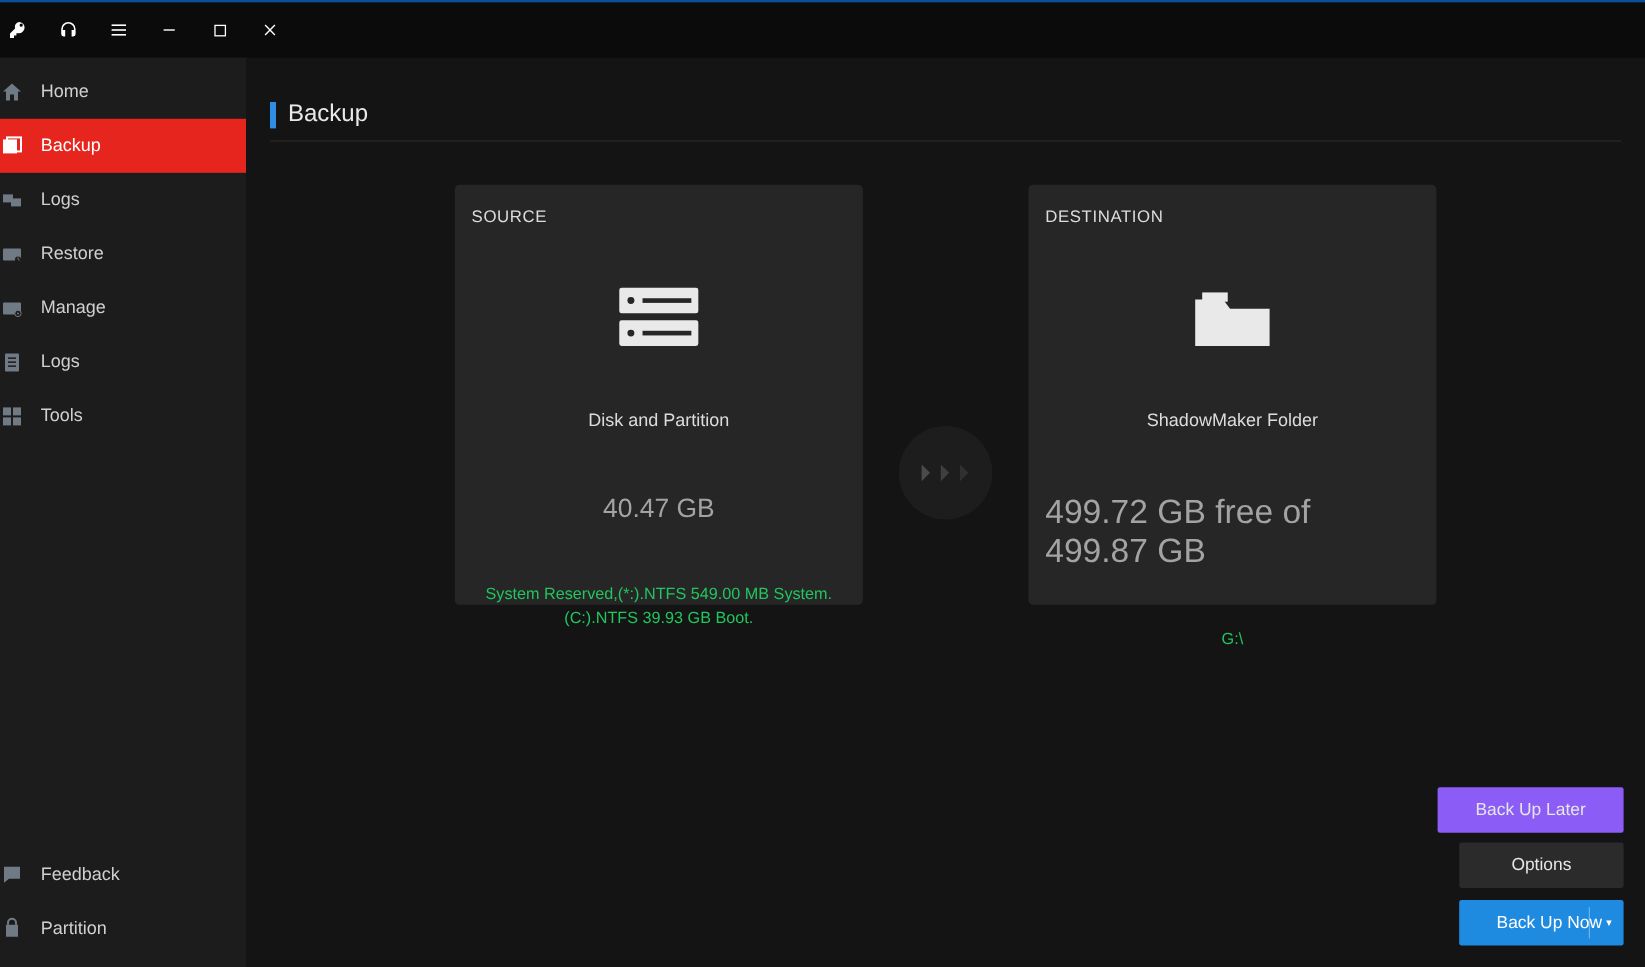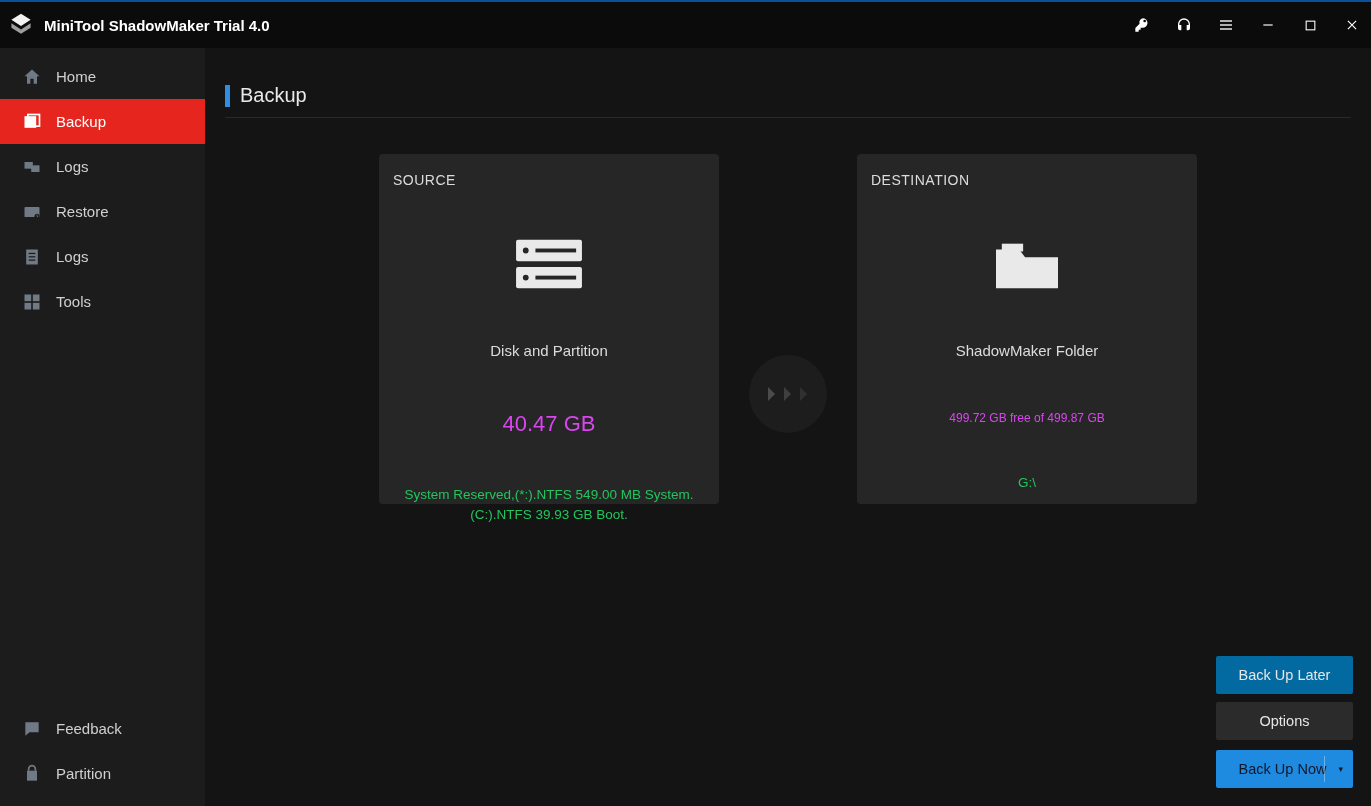--- a/index.html
+++ b/index.html
@@ -14,74 +14,63 @@
   .app-logo { width: 30px; height: 30px; display:flex; align-items:center; justify-content:center; }
   .app-title { font-size: 15px; font-weight: 600; color: #ffffff; }
   .titlebar-right { display: flex; align-items: center; gap: 24px; }
   .titlebar-right .tb-btn { width: 18px; height: 18px; display:flex; align-items:center; justify-content:center; color:#ffffff; cursor:pointer; }
 
   
   .body { display: flex; height: calc(100% - 48px); }
   .sidebar { width: 205px; background: #1c1c1c; display:flex; flex-direction:column; justify-content:space-between; }
   .nav { padding-top: 6px; }
   .nav-item {
-    display:flex; align-items:center; gap:14px; height:45px; padding-left:22px;
+    display:flex; align-items:center; gap:14px; height:45px; 
     color:#d0d0d0; font-size:15px; cursor:pointer;
   }
   .nav-item .icon { width:20px; height:20px; display:flex; align-items:center; justify-content:center; color:#6f7a85; }
   .nav-item.active { background:#e6261e; color:#ffffff; }
   .nav-item.active .icon { color:#ffffff; }
   .nav-bottom { padding-bottom: 10px; }
 
   .main { flex:1; background:#141414; position:relative; display:flex; flex-direction:column; }
   .page-header { padding: 36px 20px 12px 20px; }
   .page-title-wrap { display:flex; align-items:center; gap:10px; border-bottom:1px solid #2a2a2a; padding-bottom:10px; }
   .page-title-bar { width:5px; height:22px; background:#2f8de4; }
   .page-title { font-size:20px; color:#e9e9e9; font-weight:400; }
 
   .cards { display:flex; align-items:flex-start; justify-content:center; gap:30px; padding: 24px 20px 0 20px; }
   .card { width:340px; height:350px; background:#262626; border-radius:4px; padding:18px 14px 14px 14px; display:flex; flex-direction:column; align-items:center; cursor:pointer;gap:28px; }
   .card-heading { align-self:flex-start; font-size:14px; letter-spacing:0.5px; color:#dcdcdc; margin-bottom:18px; }
   .card-icon { width:80px; height:70px; display:flex; align-items:center; justify-content:center; color:#e9e9e9; margin-bottom:18px; }
   .card-label { font-size:15px; color:#dcdcdc; margin-bottom:24px; }
-  .card-big { font-size:22px; color:#d946ef; margin-bottom:20px; }
+  .card-big { font-size:22px; color:#a3a3a3; margin-bottom:20px; }
   .card-detail { font-size:13.5px; color:#22c55e; text-align:center; line-height:1.45; padding:0 6px; }
 
   .arrow-circle {
     width:78px; height:78px; border-radius:50%; background:#1d1d1d;
     display:flex; align-items:center; justify-content:center; gap:4px;
     align-self:center; margin-top:130px;
   }
   .arrow-circle svg { opacity:0.6; }
 
   
   .footer { position:absolute; right:18px; bottom:18px; display:flex; flex-direction:column; align-items:flex-end; gap:8px; }
   .btn { height:38px; padding:0 18px; display:flex; align-items:center; justify-content:center; font-size:14.5px; border-radius:2px; cursor:pointer; white-space:nowrap; }
-  .btn-tertiary { background:#0369a1; color:#e6e6e6; width:137px; }
+  .btn-tertiary { background:#8b5cf6; color:#e6e6e6; width:155px; }
   .footer-row { display:flex; gap:10px;flex-direction:column; }
   .btn-secondary { background:#2b2b2b; color:#e6e6e6; }
-  .btn-primary { background:#1f8be0; color:#0f172a; width:137px; position:relative; justify-content:center; padding-left:14px; }
+  .btn-primary { background:#1f8be0; color:#ffffff; width:137px; position:relative; justify-content:flex-end; padding-left:14px; }
   .btn-primary .caret { position:absolute; right:10px; top:50%; transform:translateY(-50%); font-size:9px; }
   .btn-primary::before { content:""; position:absolute; right:28px; top:6px; bottom:6px; width:1px; background:rgba(255,255,255,0.35); }
 </style>
 </head>
 <body>
 
 <div class="titlebar">
-  <div class="titlebar-left">
-    <span class="app-logo">
-      <svg viewBox="0 0 32 32" width="28" height="28">
-          <g fill="#ffffff">
-            <path d="M16 3 L27 10 L16 17 L5 10 Z" opacity="0.95"></path>
-            <path d="M5 14 L16 21 L27 14 L27 19 L16 26 L5 19 Z" opacity="0.6"></path>
-          </g>
-        </svg>
-    </span>
-    <span class="app-title">MiniTool ShadowMaker Trial 4.0</span>
-  </div>
   <div class="titlebar-right">
     <span class="tb-btn">
       <svg viewBox="0 0 24 24" width="16" height="16" fill="currentColor">
           <path d="M14 2a6 6 0 0 0-5.65 8L2 16.35V22h5v-3h3v-3h2.35A6 6 0 1 0 14 2zm2 6a2 2 0 1 1 2-2 2 2 0 0 1-2 2z"></path>
         </svg>
     </span>
     <span class="tb-btn">
       <svg viewBox="0 0 24 24" width="16" height="16" fill="currentColor">
           <path d="M12 2a9 9 0 0 0-9 9v6a3 3 0 0 0 3 3h2v-8H5v-1a7 7 0 0 1 14 0v1h-3v8h2a3 3 0 0 0 3-3v-6a9 9 0 0 0-9-9z"></path>
         </svg>
@@ -143,20 +132,30 @@
       </div>
       <div class="nav-item">
         <span class="icon">
             <svg viewBox="0 0 24 24" width="20" height="20" fill="currentColor">
               <rect x="3" y="6" width="18" height="12" rx="1"></rect>
               <circle cx="18" cy="17" r="3" fill="#1c1c1c"></circle>
               <path d="M18 15v2l1.5 1" stroke="currentColor" stroke-width="1" fill="none"></path>
             </svg>
           </span>
         <span>Restore</span>
+      </div>
+      <div class="nav-item">
+        <span class="icon">
+            <svg viewBox="0 0 24 24" width="20" height="20" fill="currentColor">
+              <rect x="3" y="6" width="18" height="12" rx="1"></rect>
+              <circle cx="18" cy="17" r="3.2" fill="#1c1c1c" stroke="currentColor" stroke-width="1"></circle>
+              <circle cx="18" cy="17" r="1" fill="currentColor"></circle>
+            </svg>
+          </span>
+        <span>Manage</span>
       </div>
       <div class="nav-item">
         <span class="icon">
             <svg viewBox="0 0 24 24" width="20" height="20" fill="currentColor">
               <rect x="5" y="3" width="14" height="18" rx="1"></rect>
               <rect x="8" y="7" width="8" height="1.5" fill="#1c1c1c"></rect>
               <rect x="8" y="11" width="8" height="1.5" fill="#1c1c1c"></rect>
               <rect x="8" y="15" width="8" height="1.5" fill="#1c1c1c"></rect>
             </svg>
           </span>
@@ -236,21 +235,21 @@
 
       <div class="card">
         <div class="card-heading">DESTINATION</div>
         <div class="card-icon">
           <svg viewBox="0 0 80 64" width="78" height="62" fill="currentColor">
             <path d="M8 16h24l6 8h34v32H8z"></path>
             <rect x="14" y="10" width="22" height="8"></rect>
           </svg>
         </div>
         <div class="card-label">ShadowMaker Folder</div>
-        <div class="card-big" style="font-size:12px;">499.72 GB free of 499.87 GB</div>
+        <div class="card-big" style="font-size:28px;">499.72 GB free of 499.87 GB</div>
         <div class="card-detail">G:\</div>
       </div>
     </div>
 
     <div class="footer">
       <div class="btn btn-tertiary">Back Up Later</div>
       <div class="footer-row">
         <div class="btn btn-secondary">Options</div>
         <div class="btn btn-primary">
           <span>Back Up Now</span>

